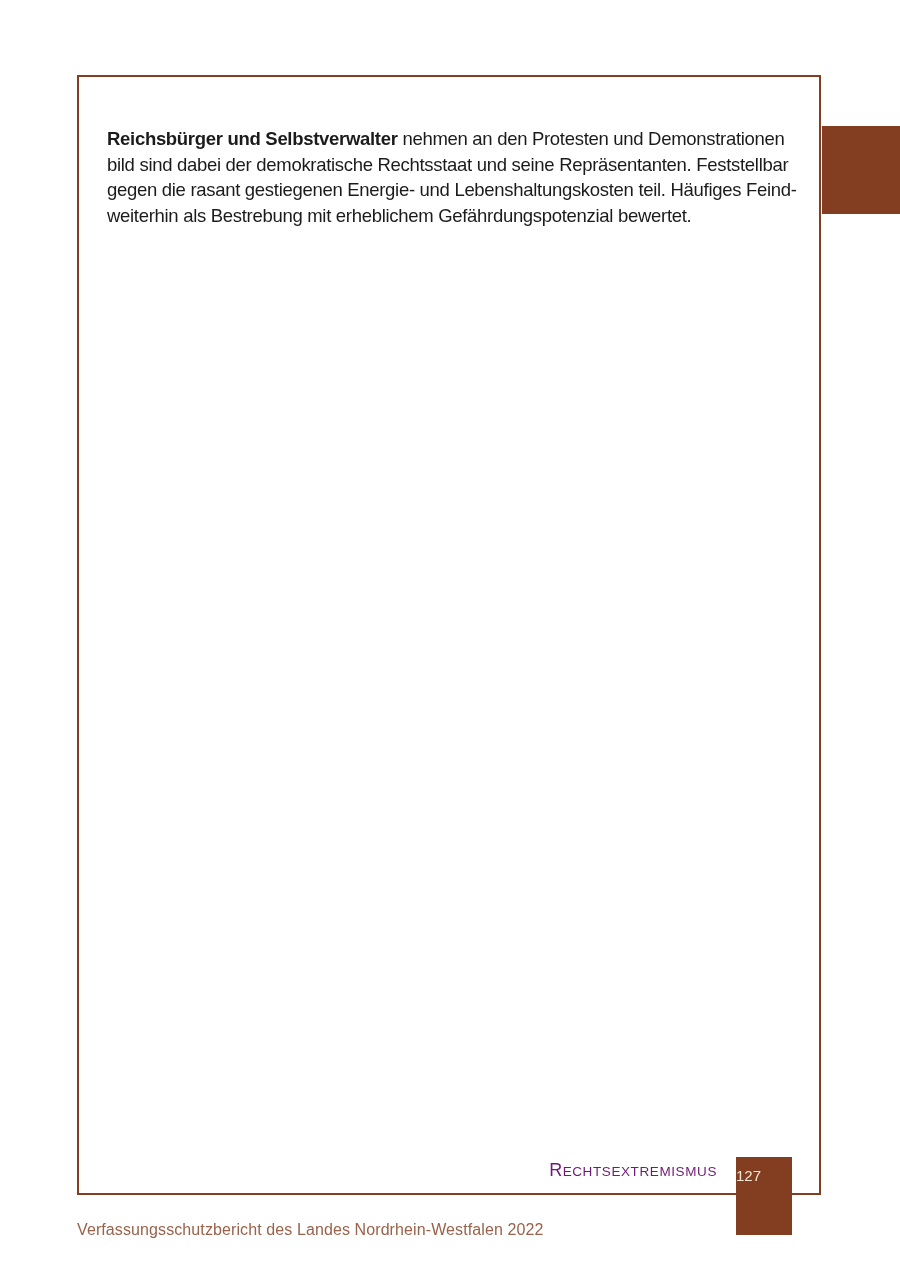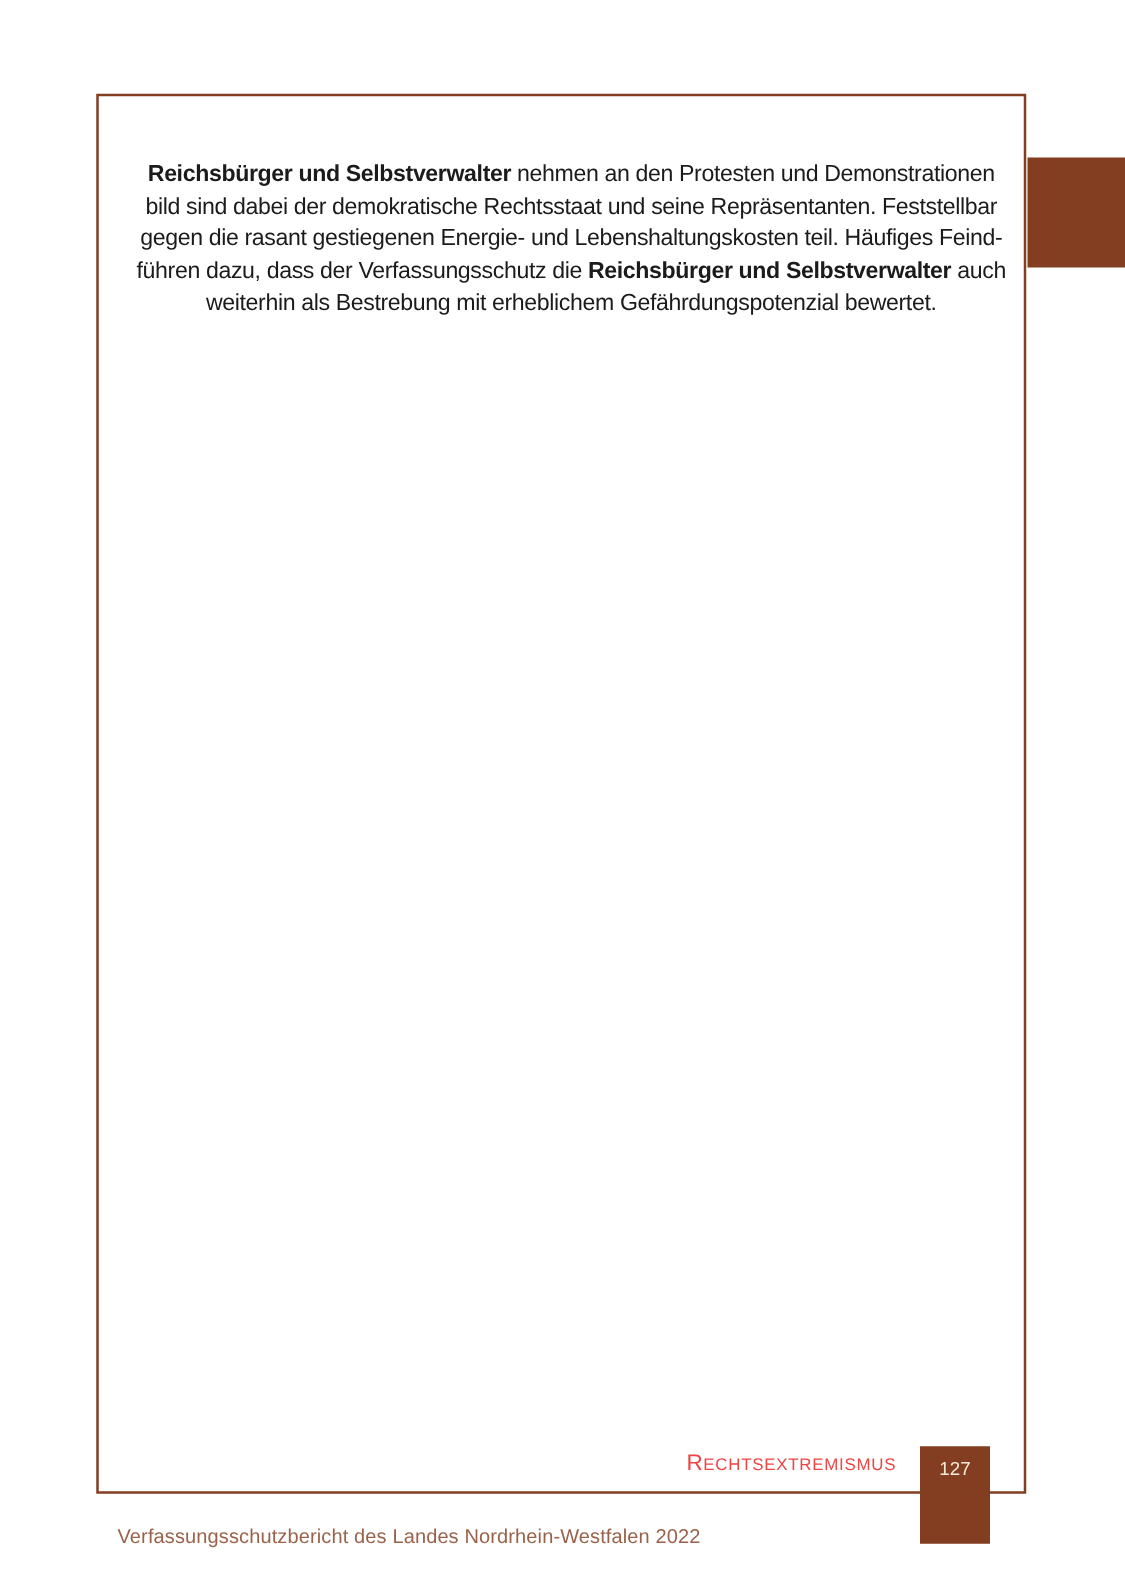--- a/index.html
+++ b/index.html
@@ -34,80 +34,77 @@
   }
   .body-text {
     position: absolute;
     left: 107px;
     top: 126px;
     width: 700px;
     color: #1b1b1b;
     font-size: 18.5px;
     line-height: 25.7px;
     letter-spacing: -0.3px;
-    text-align: center;
   }
   .body-text p.line {
     margin: 0;
     white-space: nowrap;
   }
   .b { font-weight: bold; }
   .chapter-row {
     position: absolute;
     top: 1160px;
     right: 183px;
-    color: #ef4444;
+    color: #701a75;
     text-align: center;
     white-space: nowrap;
   }
   .chapter-row .initial {
     font-size: 18px;
     letter-spacing: 0.5px;
   }
   .chapter-row .rest {
     font-size: 13.5px;
     letter-spacing: 0.6px;
   }
   .page-number-box {
     position: absolute;
     left: 736px;
     top: 1157px;
     width: 56px;
     height: 78px;
     background: #833D21;
     color: #F4E8D9;
-    text-align: center;
     font-size: 15px;
     box-sizing: border-box;
     padding-top: 10px;
   }
   .doc-title {
     position: absolute;
-    left: 94px;
+    left: 77px;
     top: 1221px;
     font-size: 16px;
     color: #9A624A;
     letter-spacing: 0.1px;
     white-space: nowrap;
   }
 </style>
 </head>
 <body>
 
 <div>
 
   <div class="page-border"></div>
 
   <div class="side-tab"></div>
 
   <div class="body-text">
     <p class="line"><span class="b">Reichsbürger und Selbstverwalter</span><span> nehmen an den Protesten und Demonstrationen</span></p>
     <p class="line"><span>bild sind dabei der demokratische Rechtsstaat und seine Repräsentanten. Feststellbar</span></p>
     <p class="line"><span>gegen die rasant gestiegenen Energie- und Lebenshaltungskosten teil. Häufiges Feind-</span></p>
-    <p class="line"><span>führen dazu, dass der Verfassungsschutz die </span><span class="b">Reichsbürger und Selbstverwalter</span><span> auch</span></p>
     <p class="line"><span>weiterhin als Bestrebung mit erheblichem Gefährdungspotenzial bewertet.</span></p>
   </div>
 
   <div class="chapter-row">
     <span class="initial">R</span><span class="rest">ECHTSEXTREMISMUS</span>
   </div>
 
   <div class="page-number-box">
     <span>127</span>
   </div>

